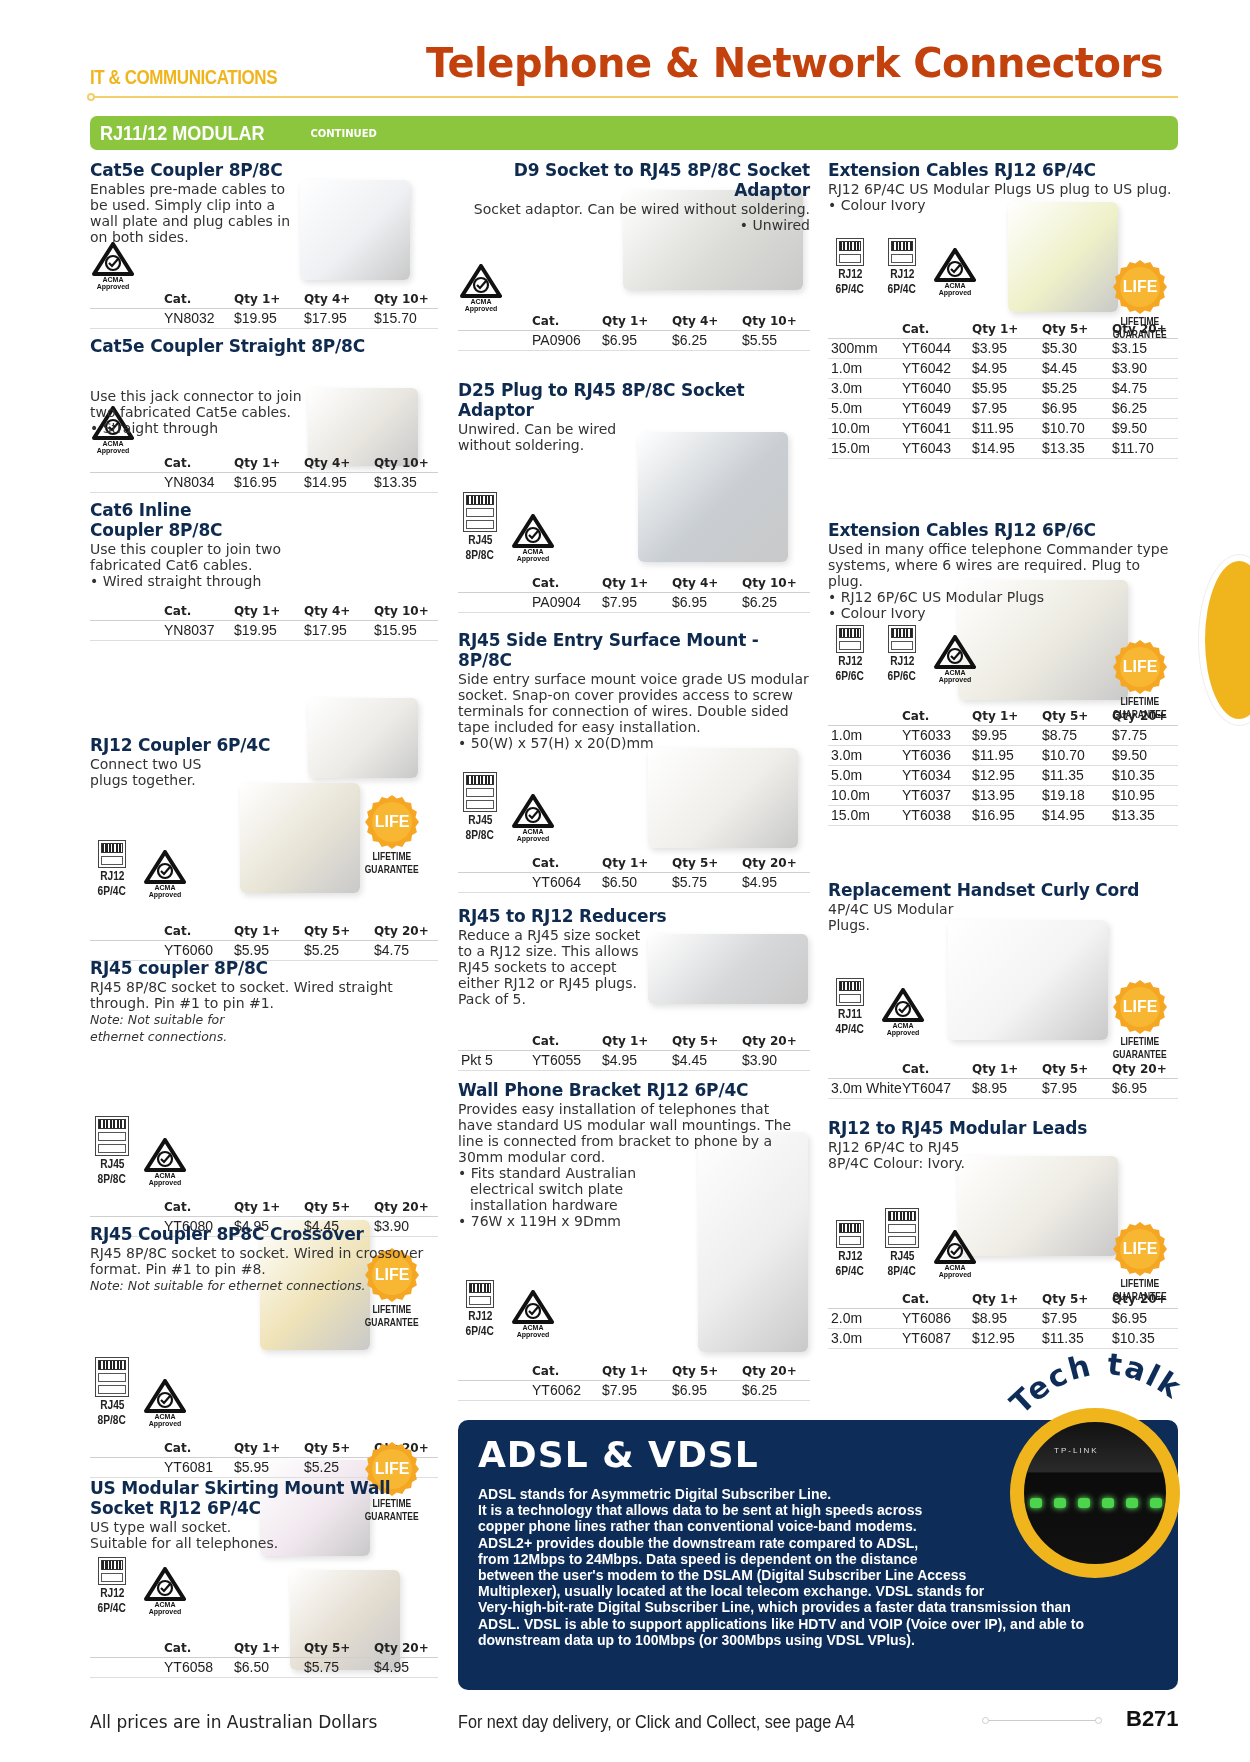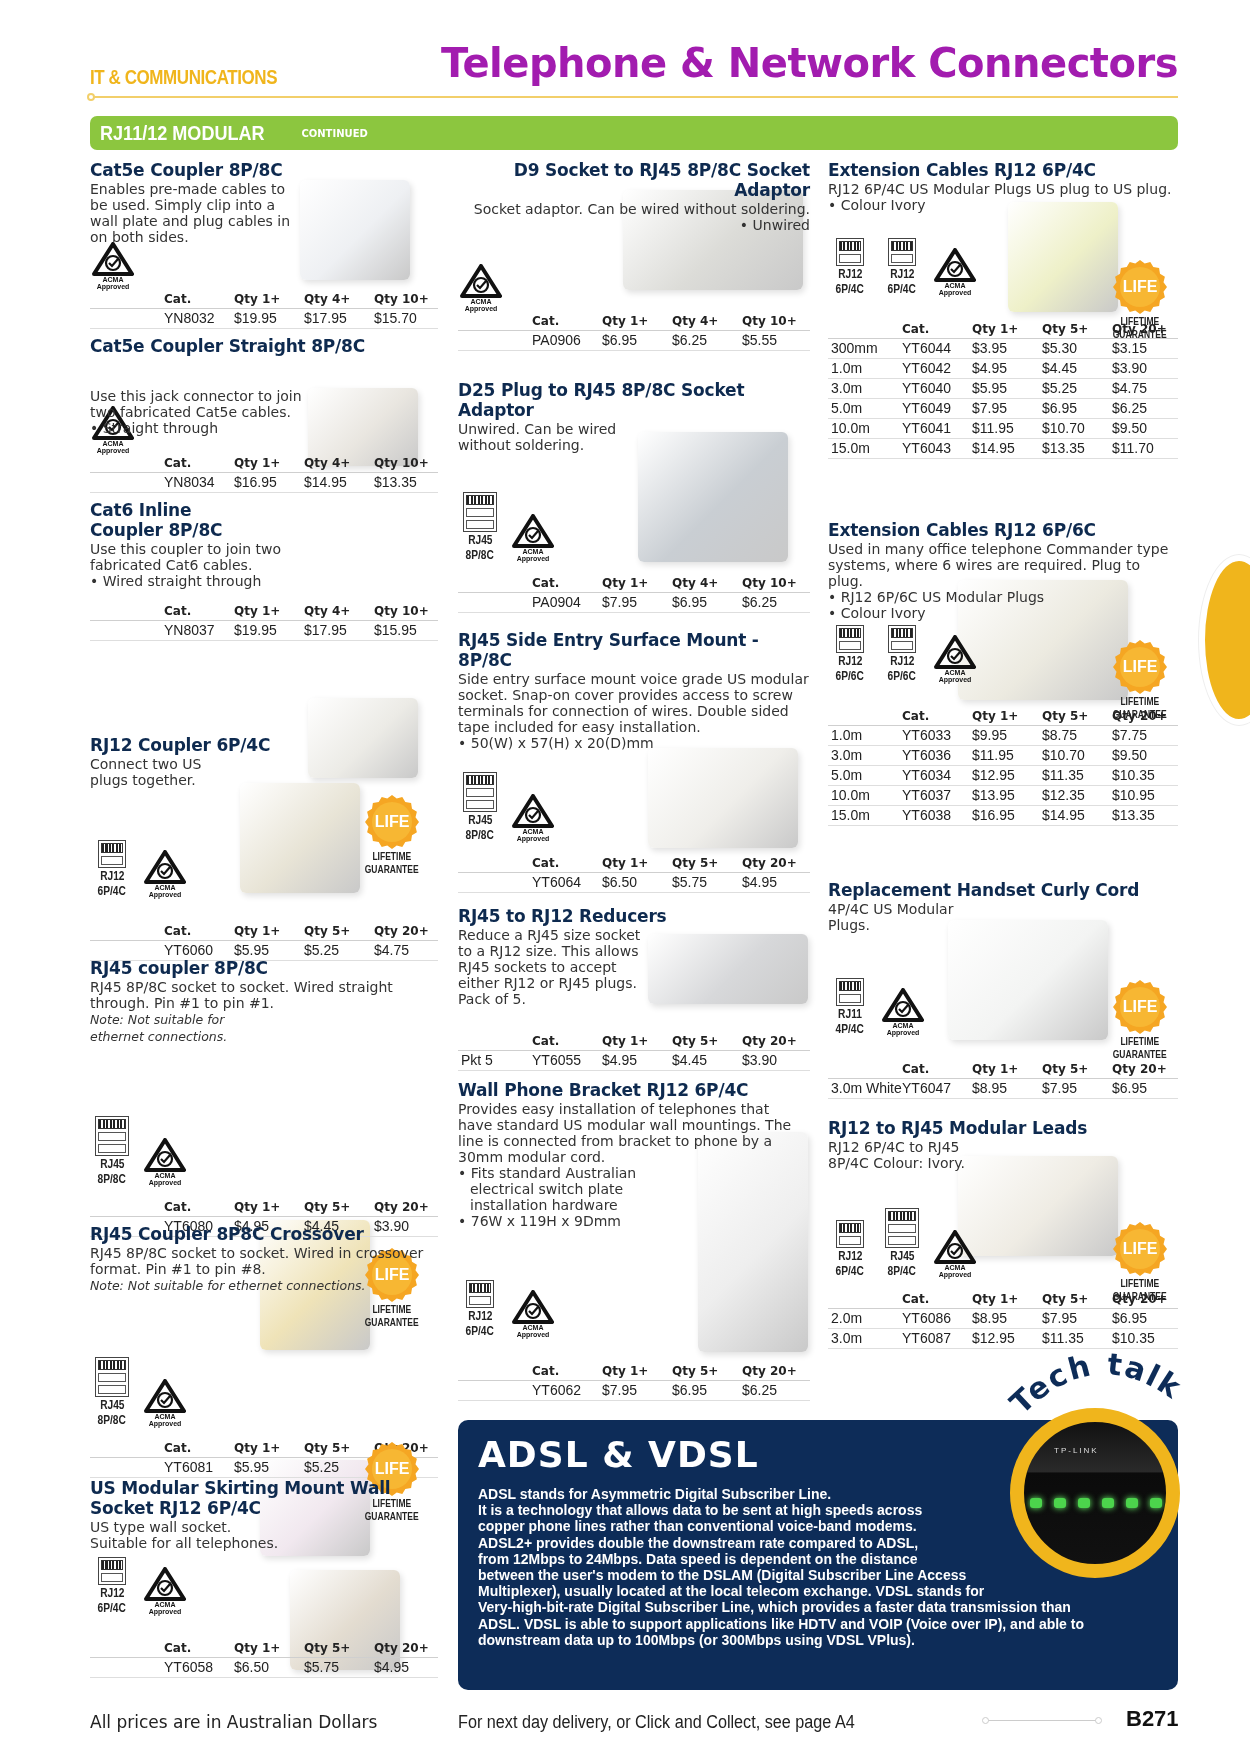--- a/index.html
+++ b/index.html
@@ -1,27 +1,27 @@
 <!DOCTYPE html>
 <html><head>
 <meta charset="utf-8">
 <style>
   * { box-sizing: border-box; margin: 0; padding: 0; }
   html, body { width: 1250px; height: 1762px; background: #ffffff; overflow: hidden; }
   body { font-family: "DejaVu Sans", sans-serif; color: #231f20; position: relative; }
 
   .page-header { position: absolute; left: 90px; top: 36px; width: 1088px; height: 62px; }
   .section-label { position: absolute; left: 0; top: 30px; font-family: "Liberation Sans", sans-serif; font-weight: bold; font-size: 20px; color: #f0b51c; letter-spacing: -0.5px; transform: scaleX(0.85); transform-origin: left; }
-  .page-title { position: absolute; right: 0; top: 4px; font-family: "DejaVu Sans", sans-serif; font-weight: bold; font-size: 40px; color: #a21caf; letter-spacing: -0.5px; }
+  .page-title { position: absolute; right: 15px; top: 4px; font-family: "DejaVu Sans", sans-serif; font-weight: bold; font-size: 40px; color: #c2410c; letter-spacing: -0.5px; }
   .header-rule { position: absolute; left: 90px; top: 96px; width: 1088px; height: 2px; background: #f2cf6a; }
   .header-rule-dot { position: absolute; left: 87px; top: 93px; width: 8px; height: 8px; border: 2px solid #f2cf6a; border-radius: 50%; background: #fff; }
 
   .category-bar { position: absolute; left: 90px; top: 116px; width: 1088px; height: 34px; background: #8cc63f; border-radius: 7px; color: #fff; padding-left: 10px; display: flex; align-items: center; }
   .category-main { font-family: "Liberation Sans", sans-serif; font-weight: bold; font-size: 21px; transform: scaleX(0.86); transform-origin: left; display: inline-block; white-space: nowrap; }
-  .category-sub { font-size: 10px; font-weight: bold; margin-left: 10px; text-align: right; }
+  .category-sub { font-size: 10px; font-weight: bold; margin-left: 19px; text-align: right; }
 
   .col { position: absolute; top: 160px; }
   .col-1 { left: 90px; width: 348px; }
   .col-2 { left: 458px; width: 352px; }
   .col-3 { left: 828px; width: 350px; }
 
   .product { position: absolute; left: 0; width: 100%; }
   .p-title { font-weight: bold; font-size: 17px; color: #0e2a4f; line-height: 20px; letter-spacing: -0.2px; }
   .p-desc { font-size: 14px; color: #333; line-height: 16px; margin-top: 1px; }
   .p-bullet { font-size: 14px; color: #333; line-height: 16px; padding-left: 12px; text-indent: -12px; }
@@ -765,21 +765,21 @@
             <td class="c0">5.0m</td>
             <td class="c1">YT6034</td>
             <td class="c2">$12.95</td>
             <td class="c3">$11.35</td>
             <td class="c4">$10.35</td>
           </tr>
           <tr>
             <td class="c0">10.0m</td>
             <td class="c1">YT6037</td>
             <td class="c2">$13.95</td>
-            <td class="c3">$12.35</td>
+            <td class="c3">$19.18</td>
             <td class="c4">$10.95</td>
           </tr>
           <tr>
             <td class="c0">15.0m</td>
             <td class="c1">YT6038</td>
             <td class="c2">$16.95</td>
             <td class="c3">$14.95</td>
             <td class="c4">$13.35</td>
           </tr>
         </tbody>

